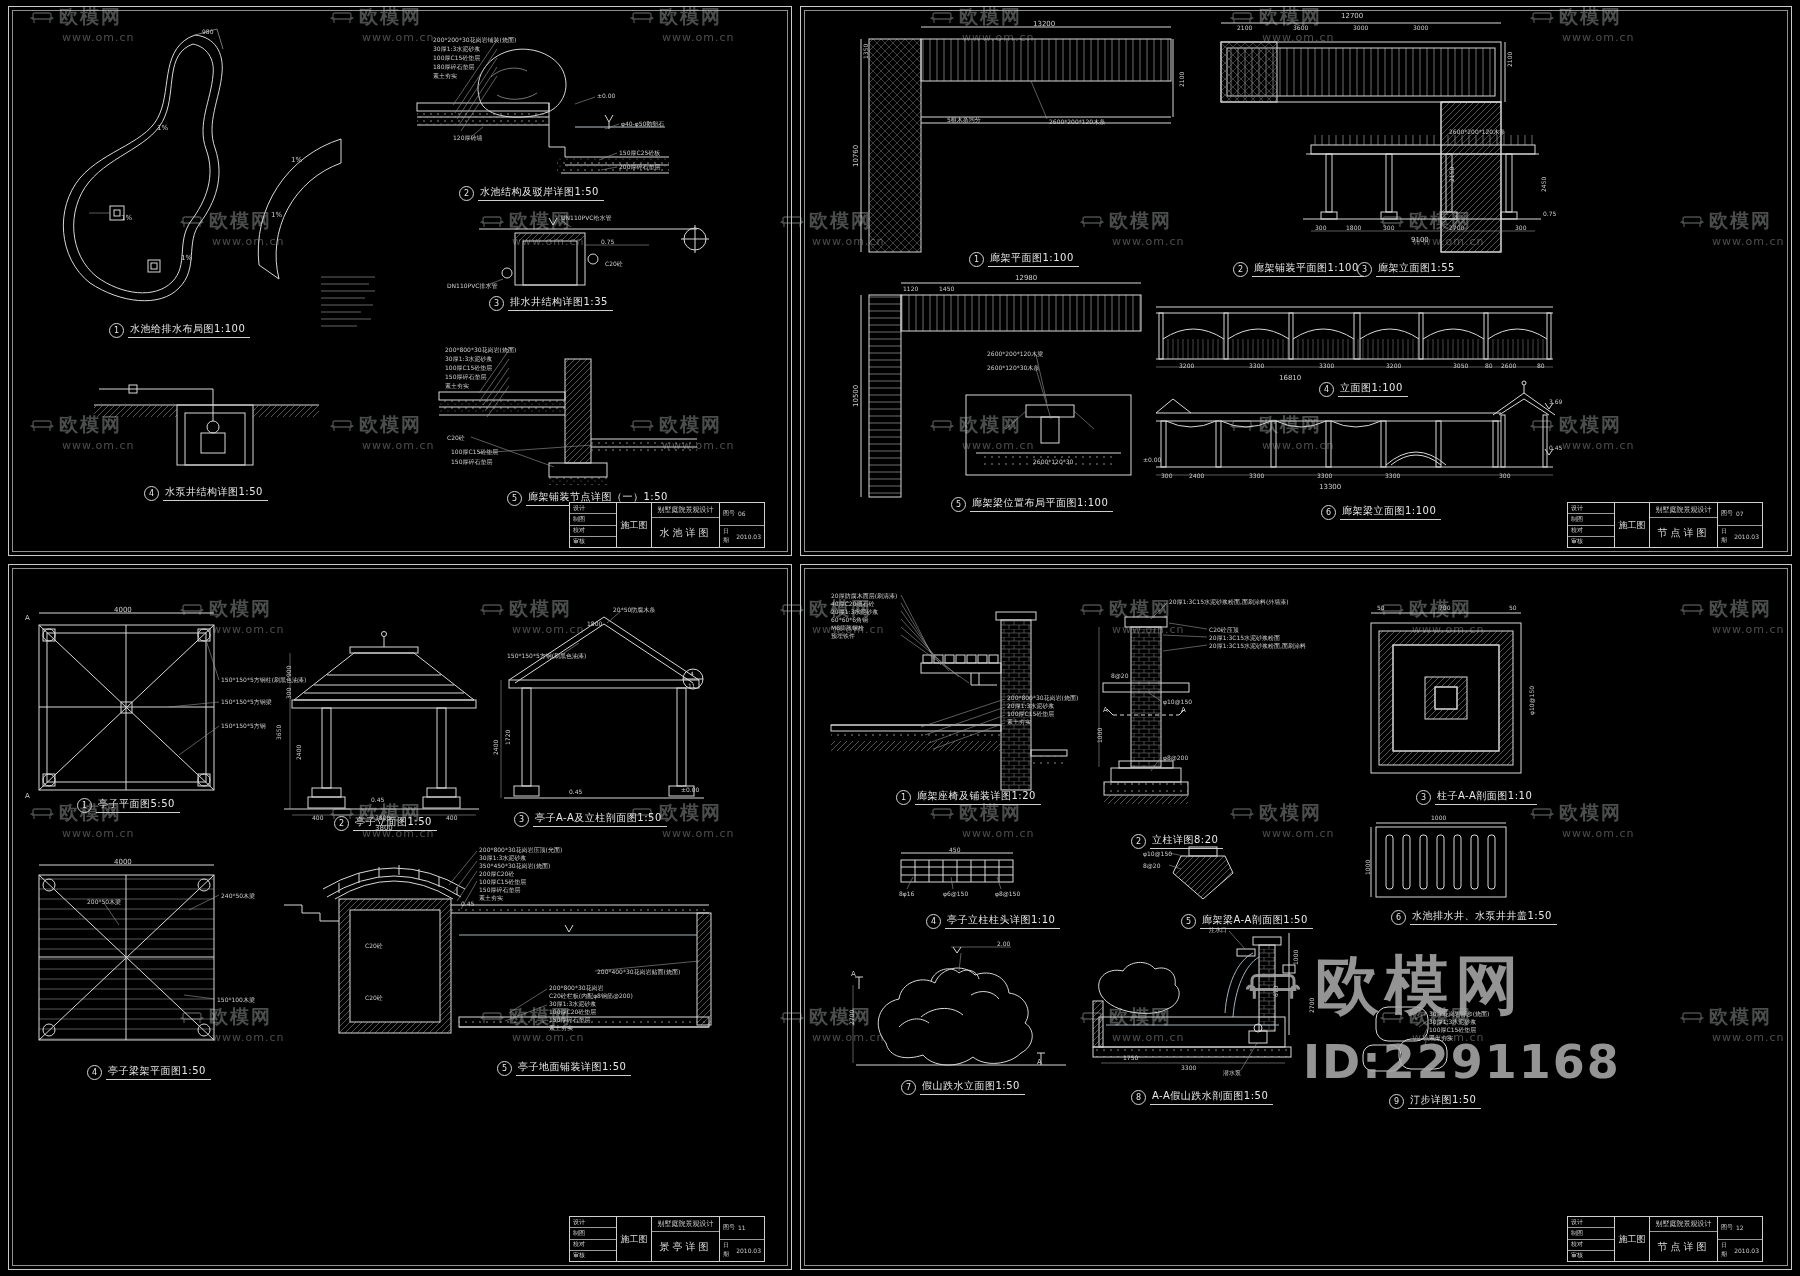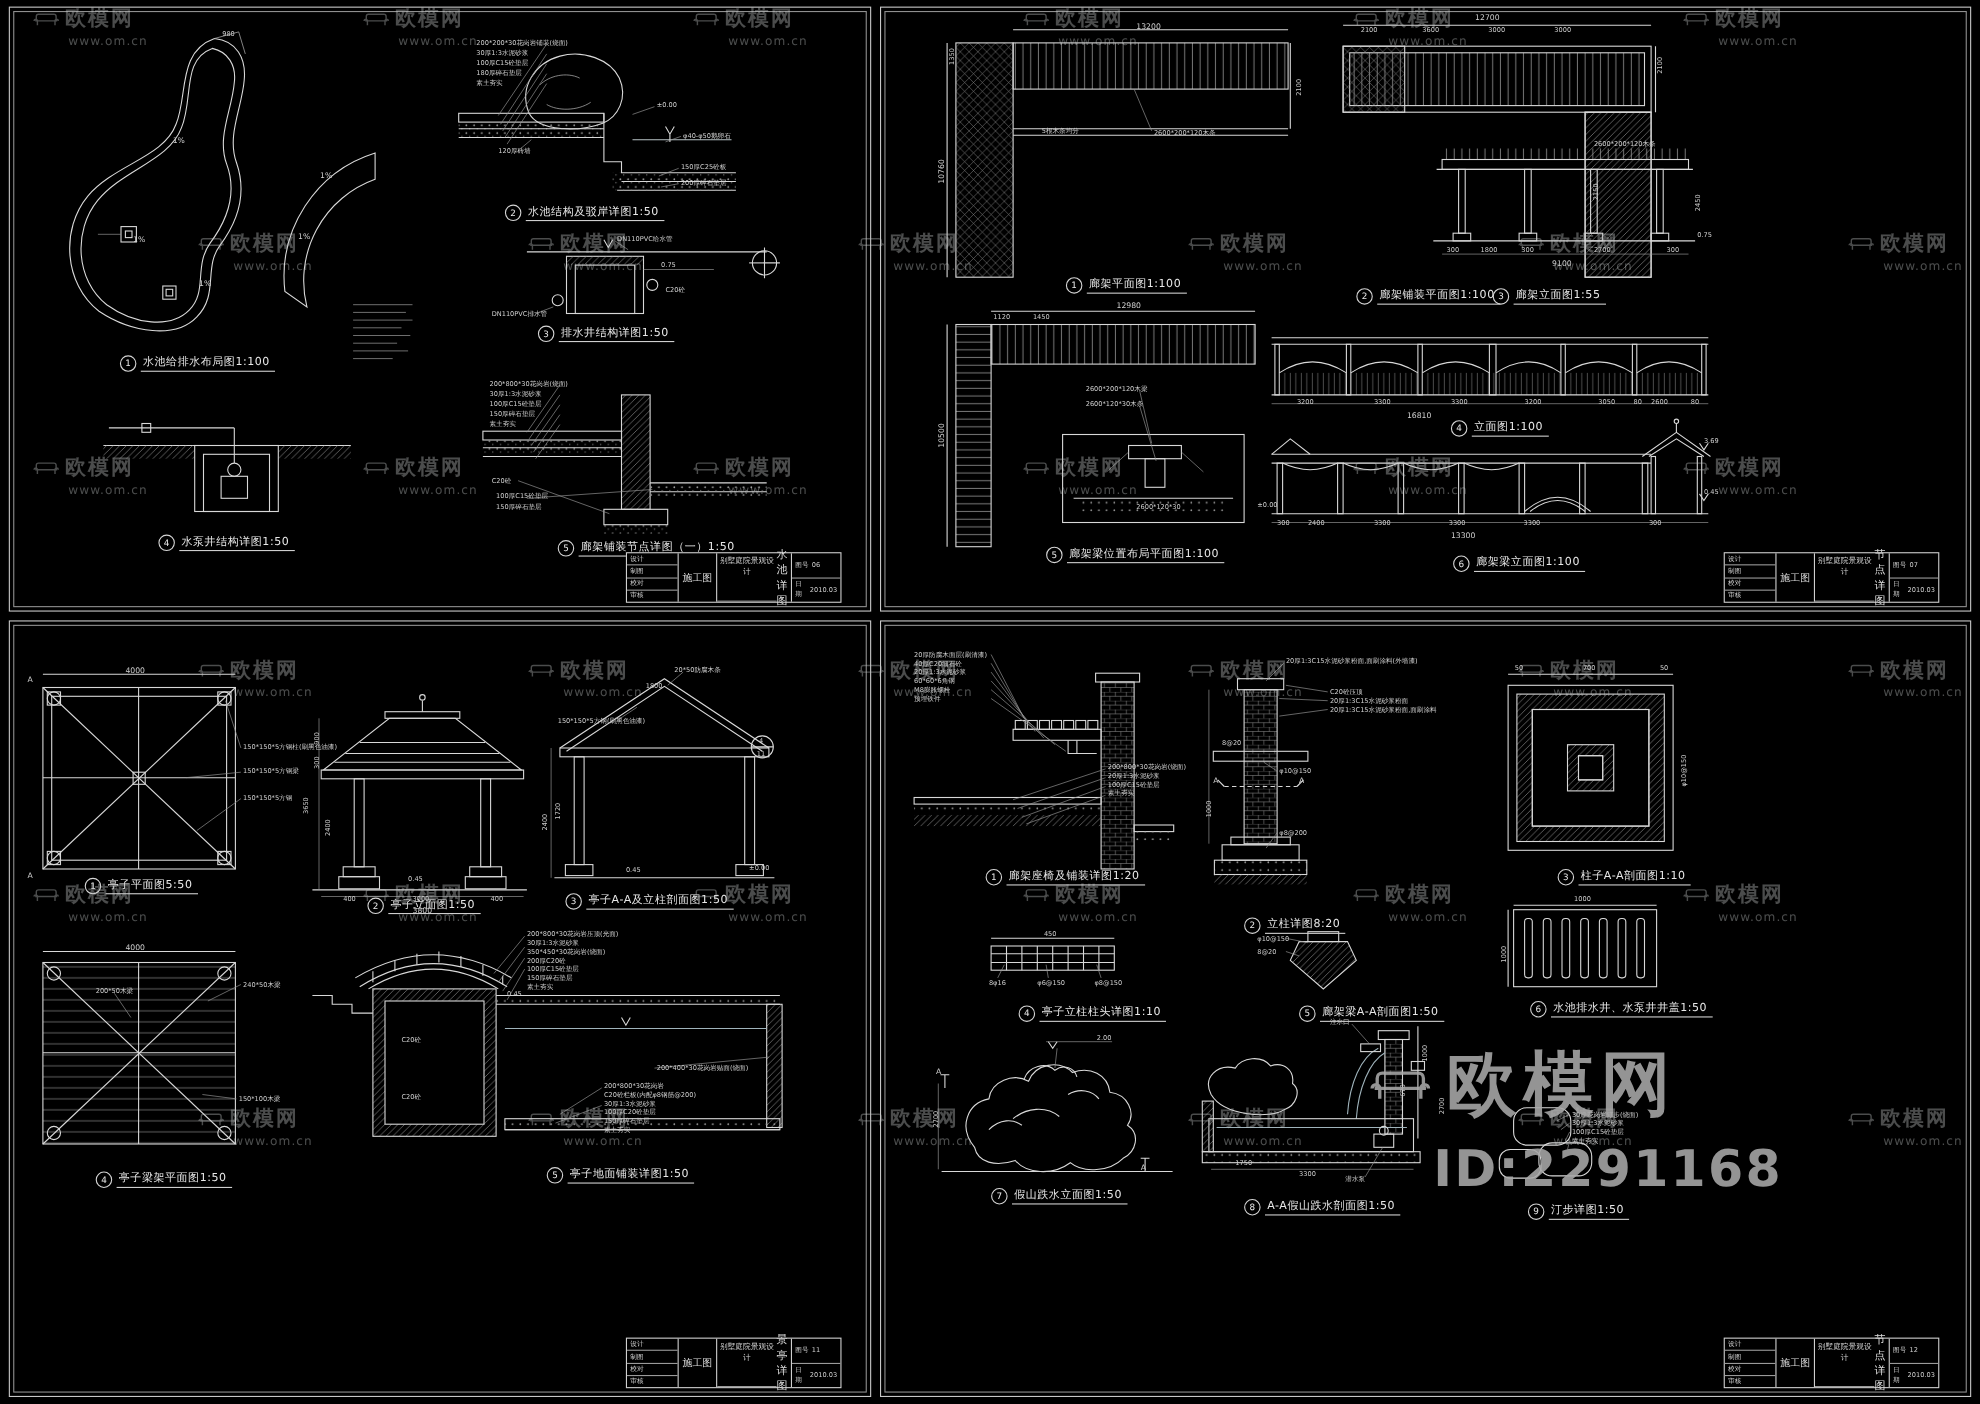--- a/index.html
+++ b/index.html
@@ -13,21 +13,21 @@
   .cap .num{display:inline-flex;width:13px;height:13px;border:1px solid #d5d5d5;border-radius:50%;
             align-items:center;justify-content:center;font-size:8px;margin-right:4px;flex:0 0 auto;}
   .cap .ct{border-bottom:1px solid #cfcfcf;padding:0 5px 1px 2px;letter-spacing:.5px;}
   .ann{position:absolute;font-size:7px;line-height:1;color:#cfcfcf;white-space:nowrap;}
   .ann[data-rot]{transform:rotate(-90deg);transform-origin:left top;}
   .titleblock{position:absolute;height:46px;border:1px solid #cfcfcf;display:flex;box-sizing:border-box;background:#000;}
   .tb-roles{width:46px;display:flex;flex-direction:column;border-right:1px solid #cfcfcf;}
   .tb-role{flex:1;border-bottom:1px solid #9a9a9a;font-size:6px;display:flex;align-items:center;padding-left:3px;color:#cfcfcf;}
   .tb-role:last-child{border-bottom:none;}
   .tb-stage{width:34px;display:flex;align-items:center;justify-content:center;font-size:9px;border-right:1px solid #cfcfcf;}
-  .tb-main{flex:1;display:flex;border-right:1px solid #cfcfcf;}
+  .tb-main{flex:1;display:flex;flex-direction:column;border-right:1px solid #cfcfcf;}
   .tb-project{font-size:7px;text-align:center;border-bottom:1px solid #9a9a9a;padding:2px 0;color:#cfcfcf;}
   .tb-name{flex:1;display:flex;align-items:center;justify-content:center;font-size:10px;letter-spacing:3px;}
   .tb-meta{width:44px;display:flex;flex-direction:column;}
   .tb-cell{flex:1;display:flex;align-items:center;gap:3px;font-size:6px;padding:0 3px;border-bottom:1px solid #9a9a9a;color:#cfcfcf;}
   .tb-cell:last-child{border-bottom:none;}
   #wm-layer{position:absolute;inset:0;pointer-events:none;}
   .wm{position:absolute;opacity:.38;color:#c4c8c8;}
   .wm-row{display:flex;align-items:center;gap:5px;font-size:19px;font-weight:bold;letter-spacing:2px;}
   .wm-url{font-size:11px;font-weight:normal;margin:1px 0 0 32px;letter-spacing:1px;}
   .bigwm{position:absolute;left:1245px;top:942px;color:#a9a9a9;opacity:.88;pointer-events:none;}
@@ -148,21 +148,21 @@
         <div class="cap" style="left: 100px; top: 315px;">
           <span class="num">1</span>
           <span class="ct">水池给排水布局图1:100</span>
         </div>
         <div class="cap" style="left: 450px; top: 178px;">
           <span class="num">2</span>
           <span class="ct">水池结构及驳岸详图1:50</span>
         </div>
         <div class="cap" style="left: 480px; top: 288px;">
           <span class="num">3</span>
-          <span class="ct">排水井结构详图1:50</span>
+          <span class="ct">排水井结构详图1:35</span>
         </div>
         <div class="cap" style="left: 135px; top: 478px;">
           <span class="num">4</span>
           <span class="ct">水泵井结构详图1:50</span>
         </div>
         <div class="cap" style="left: 498px; top: 483px;">
           <span class="num">5</span>
           <span class="ct">廊架铺装节点详图（一）1:50</span>
         </div>
         <div class="ann" style="left: 193px; top: 22px; font-size: 6px;">980</div>

